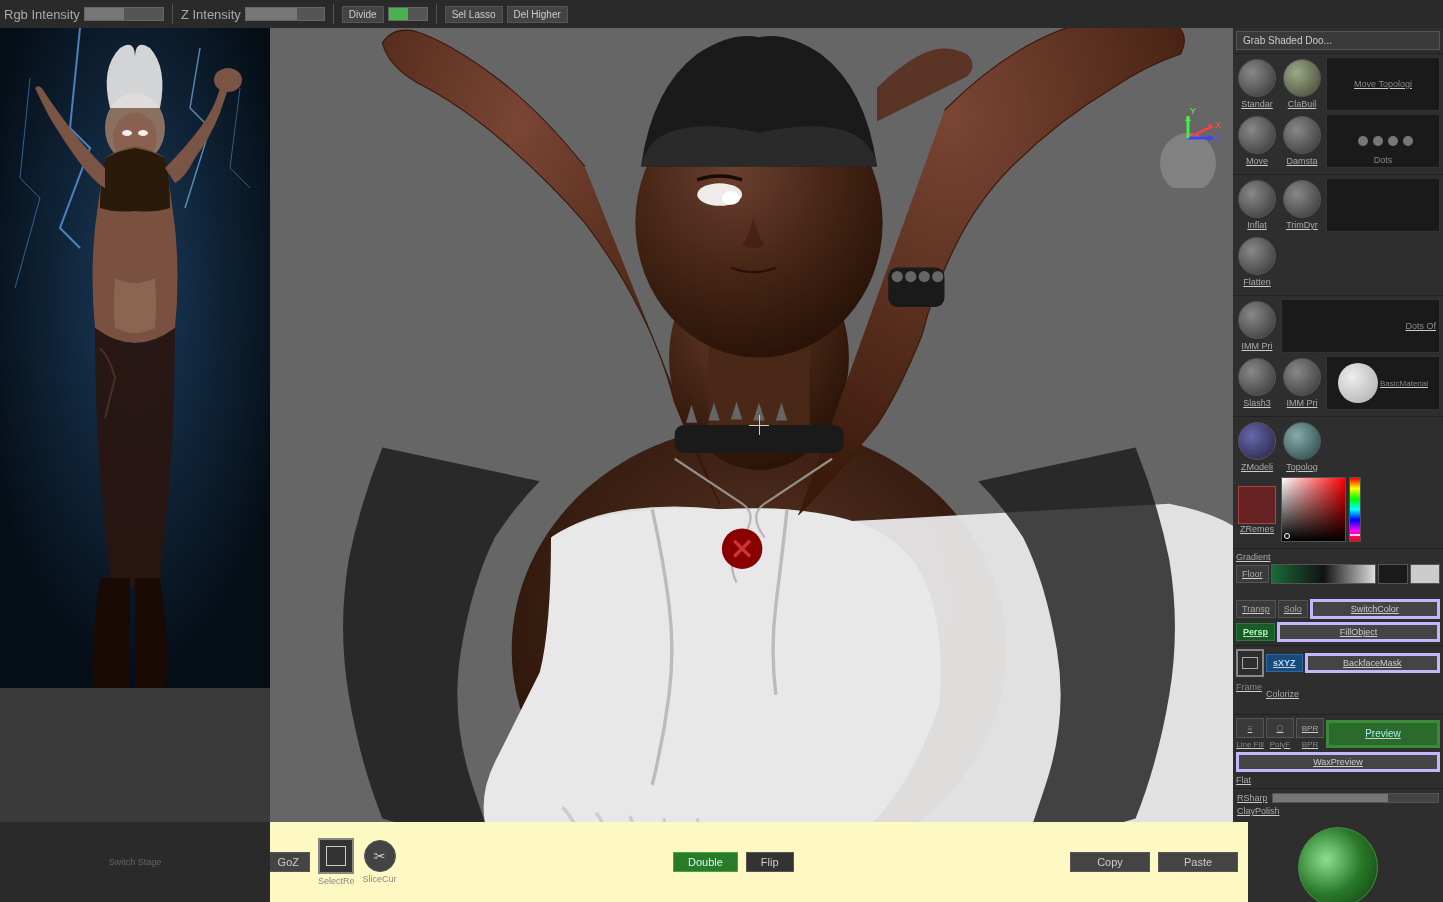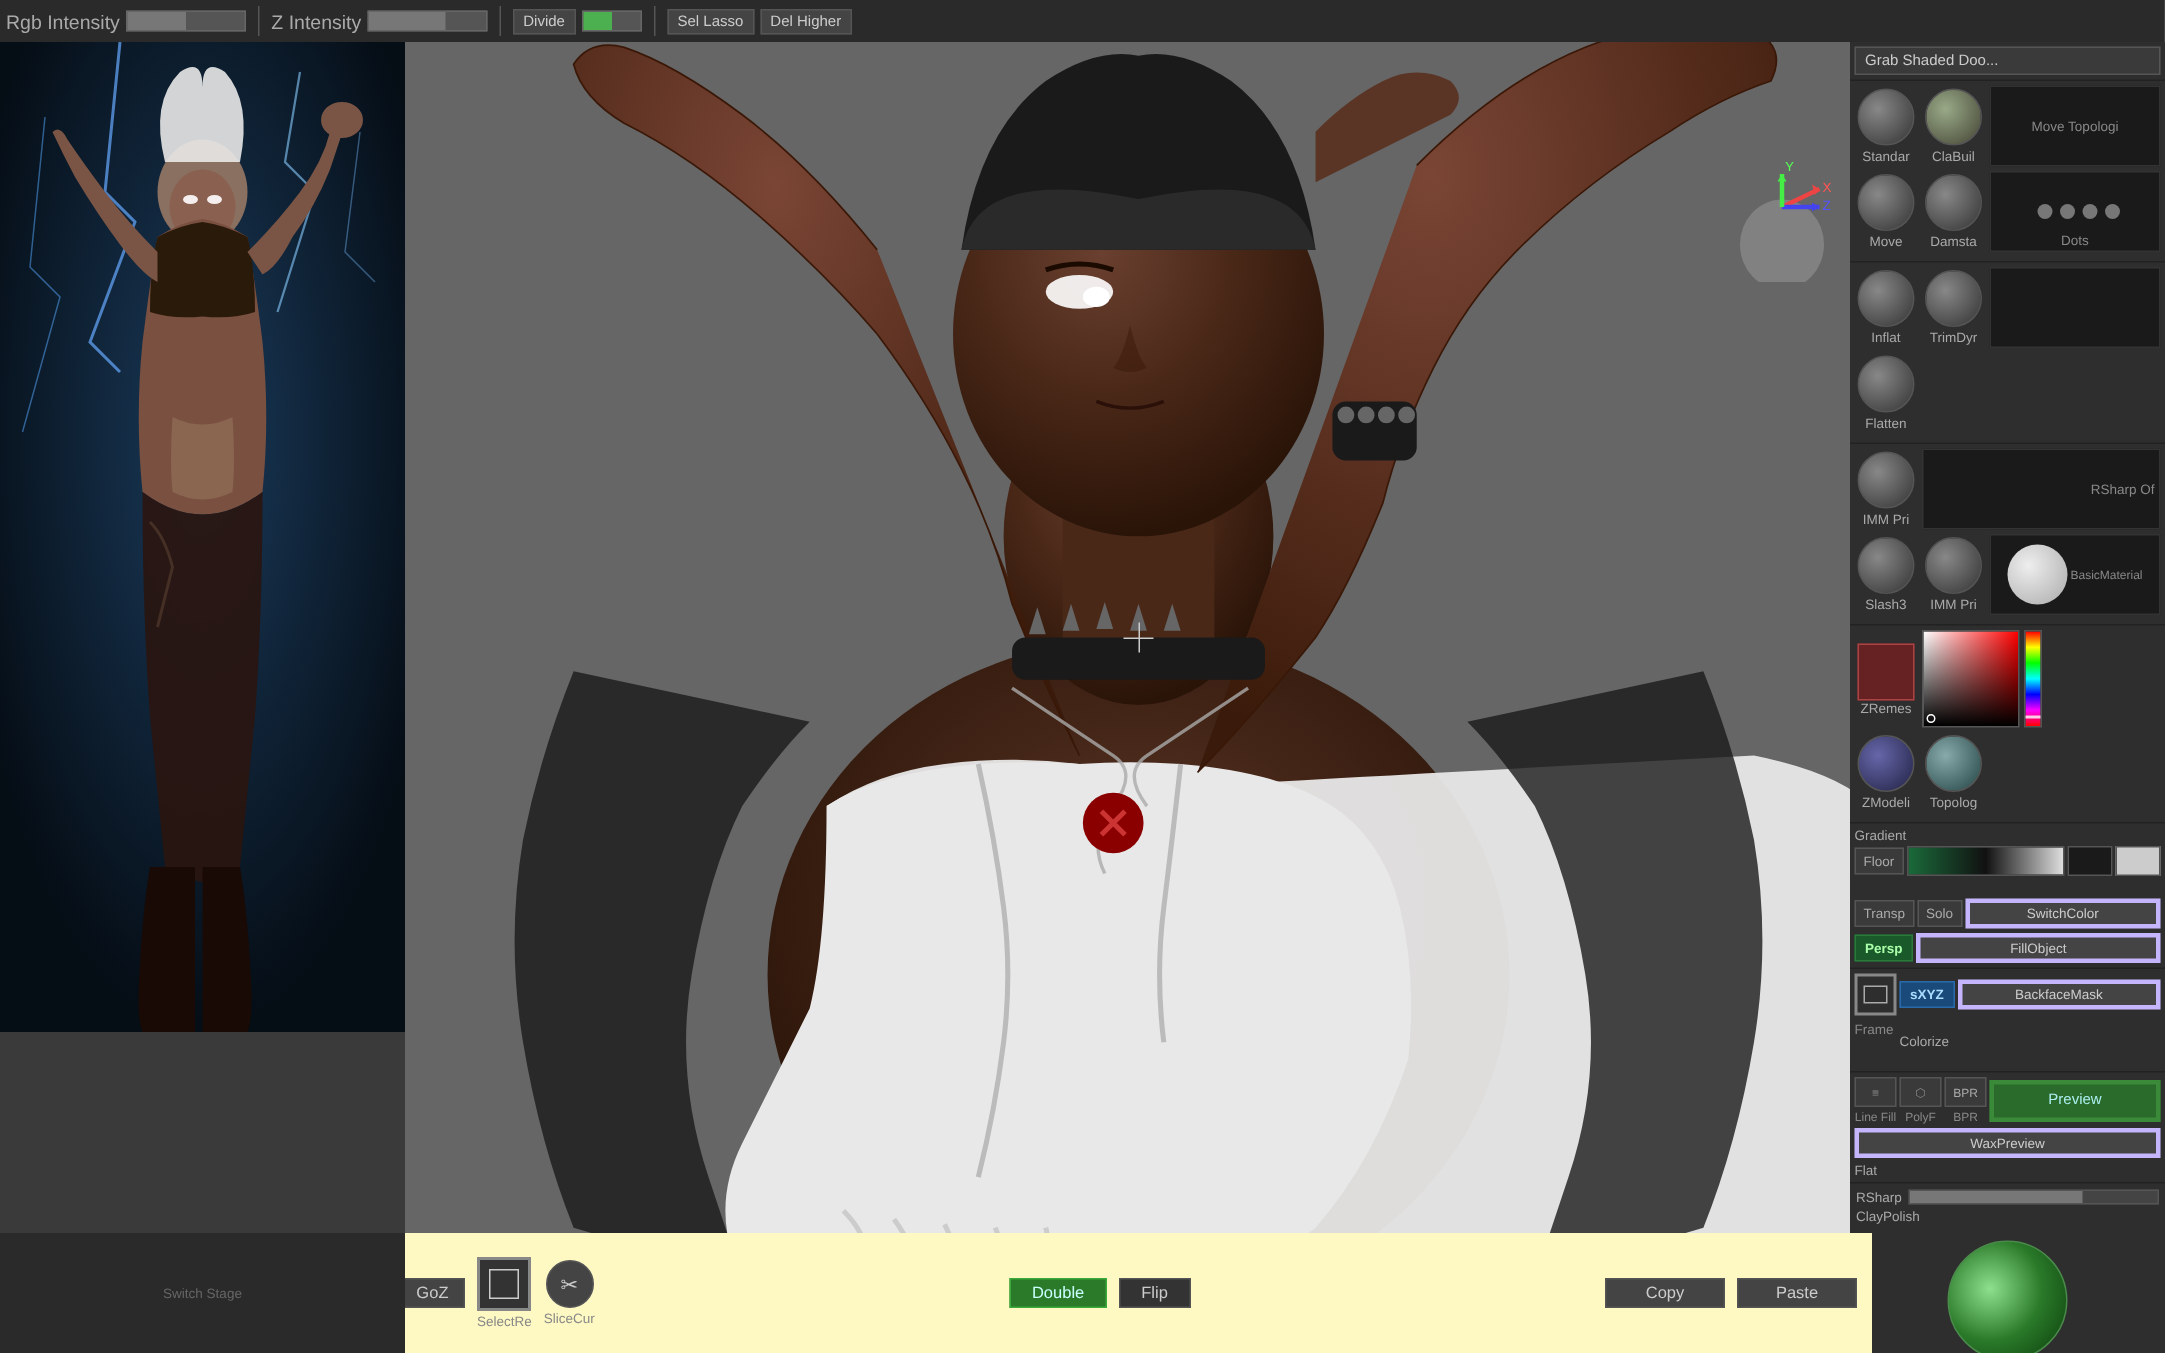--- a/index.html
+++ b/index.html
@@ -138,20 +138,21 @@
     
     #right-panel {
       position: absolute;
       top: 28px;
       right: 0;
       width: 210px;
       bottom: 0;
       background: #2e2e2e;
       overflow-y: auto;
       overflow-x: hidden;
+      text-decoration: underline;
     }
 
     .right-section {
       padding: 3px;
       border-bottom: 1px solid #222;
     }
     .brush-item {
       display: flex;
       flex-direction: column;
       align-items: center;
@@ -584,67 +585,67 @@
     </div>
   </div>
 
   <div class="right-section">
     <div style="display:flex; gap:3px; margin-bottom:3px;">
       <div class="brush-item">
         <div class="brush-icon"></div>
         <span class="brush-label">IMM Pri</span>
       </div>
       <div style="flex:1; background:#1a1a1a; border:1px solid #333; display:flex; align-items:center; justify-content:flex-end; padding:3px; font-size:9px; color:#888;">
-        <span>RSharp Of</span>
+        <span>Dots Of</span>
       </div>
     </div>
     <div style="display:flex; gap:3px; margin-bottom:3px;">
       <div class="brush-item">
         <div class="brush-icon"></div>
         <span class="brush-label">Slash3</span>
       </div>
       <div class="brush-item">
         <div class="brush-icon"></div>
         <span class="brush-label">IMM Pri</span>
       </div>
       <div style="flex:1; background:#1a1a1a; border:1px solid #333; display:flex; align-items:center; justify-content:center;">
         <div style="width:40px;height:40px;border-radius:50%;background:radial-gradient(circle at 35% 35%, #eee, #aaa);"></div>
         <span style="font-size:8px;color:#888;margin-left:2px;">BasicMaterial</span>
       </div>
     </div>
   </div>
 
   <div class="right-section">
+    <div style="display:flex; gap:3px; margin-bottom:3px;">
+      <div class="brush-item">
+        <div class="brush-icon" style="background:radial-gradient(circle at 35% 35%, #66a, #224);"></div>
+        <span class="brush-label">ZModeli</span>
+      </div>
+      <div class="brush-item">
+        <div class="brush-icon" style="background:radial-gradient(circle at 35% 35%, #8aa, #244);"></div>
+        <span class="brush-label">Topolog</span>
+      </div>
+    </div>
+
     <div style="display:flex; gap:3px; margin-bottom:3px; align-items:center;">
       <div class="brush-item">
         <div style="width:38px;height:38px;border:1px solid #a44;background:#622;"></div>
         <span class="brush-label">ZRemes</span>
       </div>
 
       <div style="flex:1;">
         <div class="color-row">
           <div style="width:65px;height:65px;background:linear-gradient(to bottom, rgba(0,0,0,0) 0%,rgba(0,0,0,1) 100%), linear-gradient(to right, rgba(255,255,255,1) 0%,rgba(255,0,0,1) 100%);border:1px solid #555;position:relative;">
 
             <div style="position:absolute;bottom:2px;left:2px;width:6px;height:6px;border:1px solid white;border-radius:50%;"></div>
           </div>
           <div style="width:12px;height:65px;background:linear-gradient(to bottom,#f00,#ff0,#0f0,#0ff,#00f,#f0f,#f00);border:1px solid #555;position:relative;">
             <div style="position:absolute;bottom:5px;left:0;right:0;height:2px;background:white;opacity:0.8;"></div>
           </div>
         </div>
-      </div>
-    </div>
-
-    <div style="display:flex; gap:3px; margin-bottom:3px;">
-      <div class="brush-item">
-        <div class="brush-icon" style="background:radial-gradient(circle at 35% 35%, #66a, #224);"></div>
-        <span class="brush-label">ZModeli</span>
-      </div>
-      <div class="brush-item">
-        <div class="brush-icon" style="background:radial-gradient(circle at 35% 35%, #8aa, #244);"></div>
-        <span class="brush-label">Topolog</span>
       </div>
     </div>
   </div>
 
   <div class="right-section">
     <div style="font-size:9px; color:#aaa; margin-bottom:2px;">Gradient</div>
     <div style="display:flex; gap:2px; align-items:center;">
       <button class="floor-btn">Floor</button>
       <div class="gradient-bar" style="flex:1;"></div>
       <div style="width:30px;height:20px;background:#1a1a1a;border:1px solid #555;"></div>

